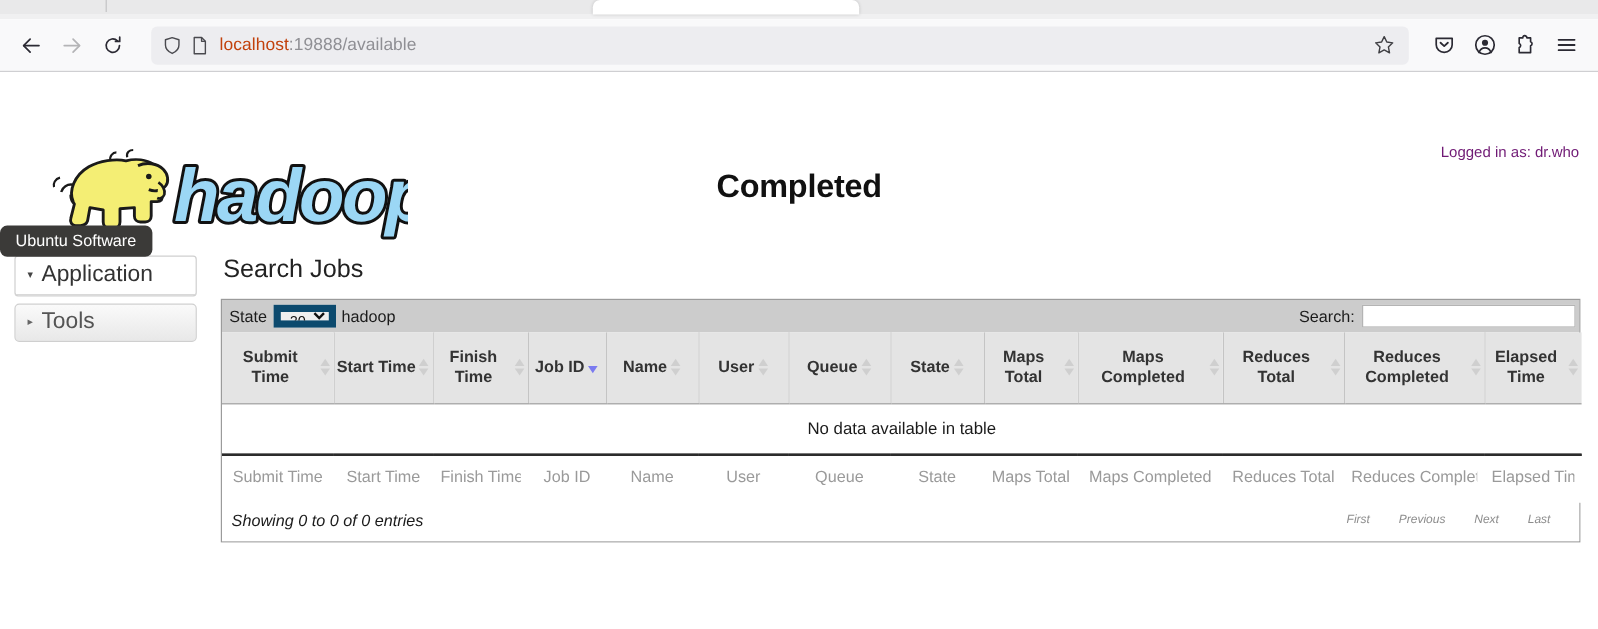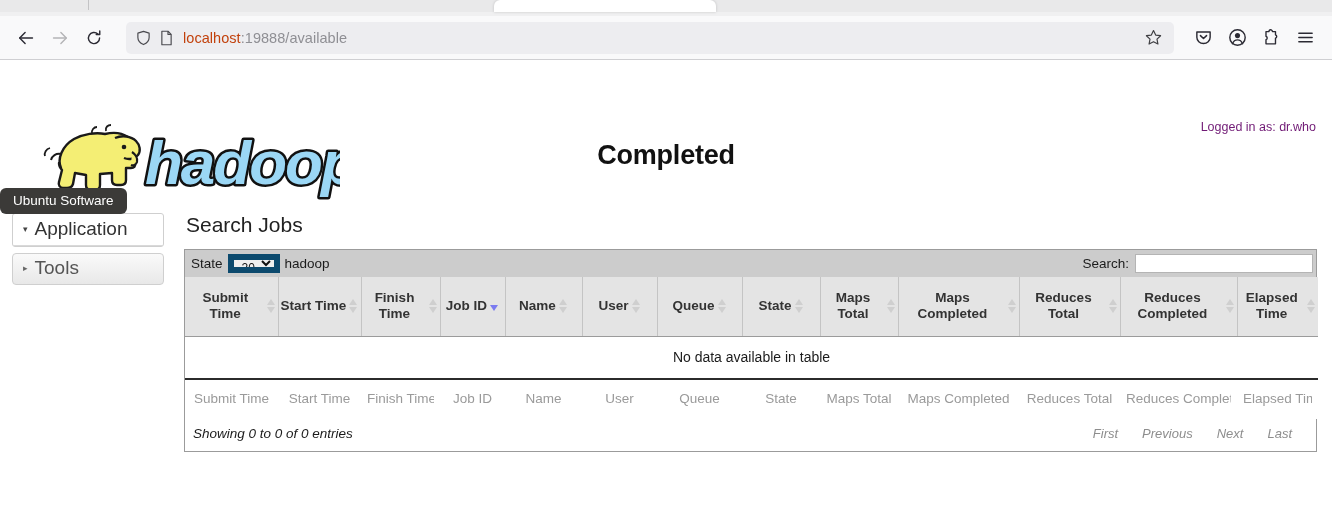--- a/index.html
+++ b/index.html
@@ -292,21 +292,21 @@
   .dt-bottom {
     display: flex;
     align-items: center;
     justify-content: space-between;
     padding: 7px 8px 10px 8px;
     background: #fff;
     font-style: italic;
   }
   .dt-info { font-size: 13.5px; color: #1b1b1b; }
   .dt-paginate { display: flex; gap: 24px; padding-right: 16px; }
-  .dt-paginate span { font-size: 13px; color: #8d8d8d; }
+  .dt-paginate span { font-size: 10px; color: #8d8d8d; }
 </style>
 </head>
 <body>
 
 <div id="browser-chrome">
 
   <div class="tabstrip">
     <div class="tab-divider"></div>
     <div class="active-tab"></div>
   </div>

